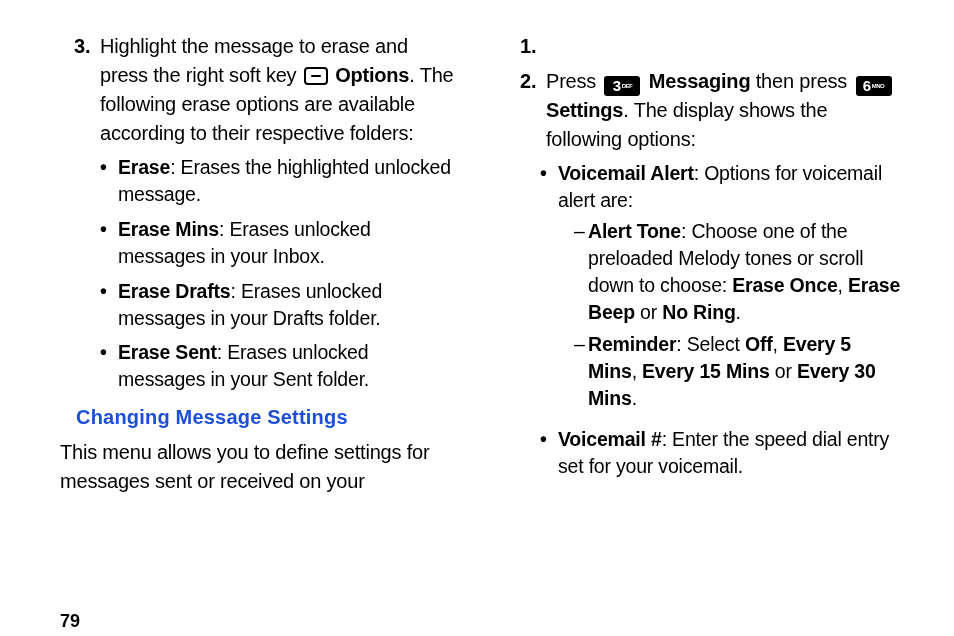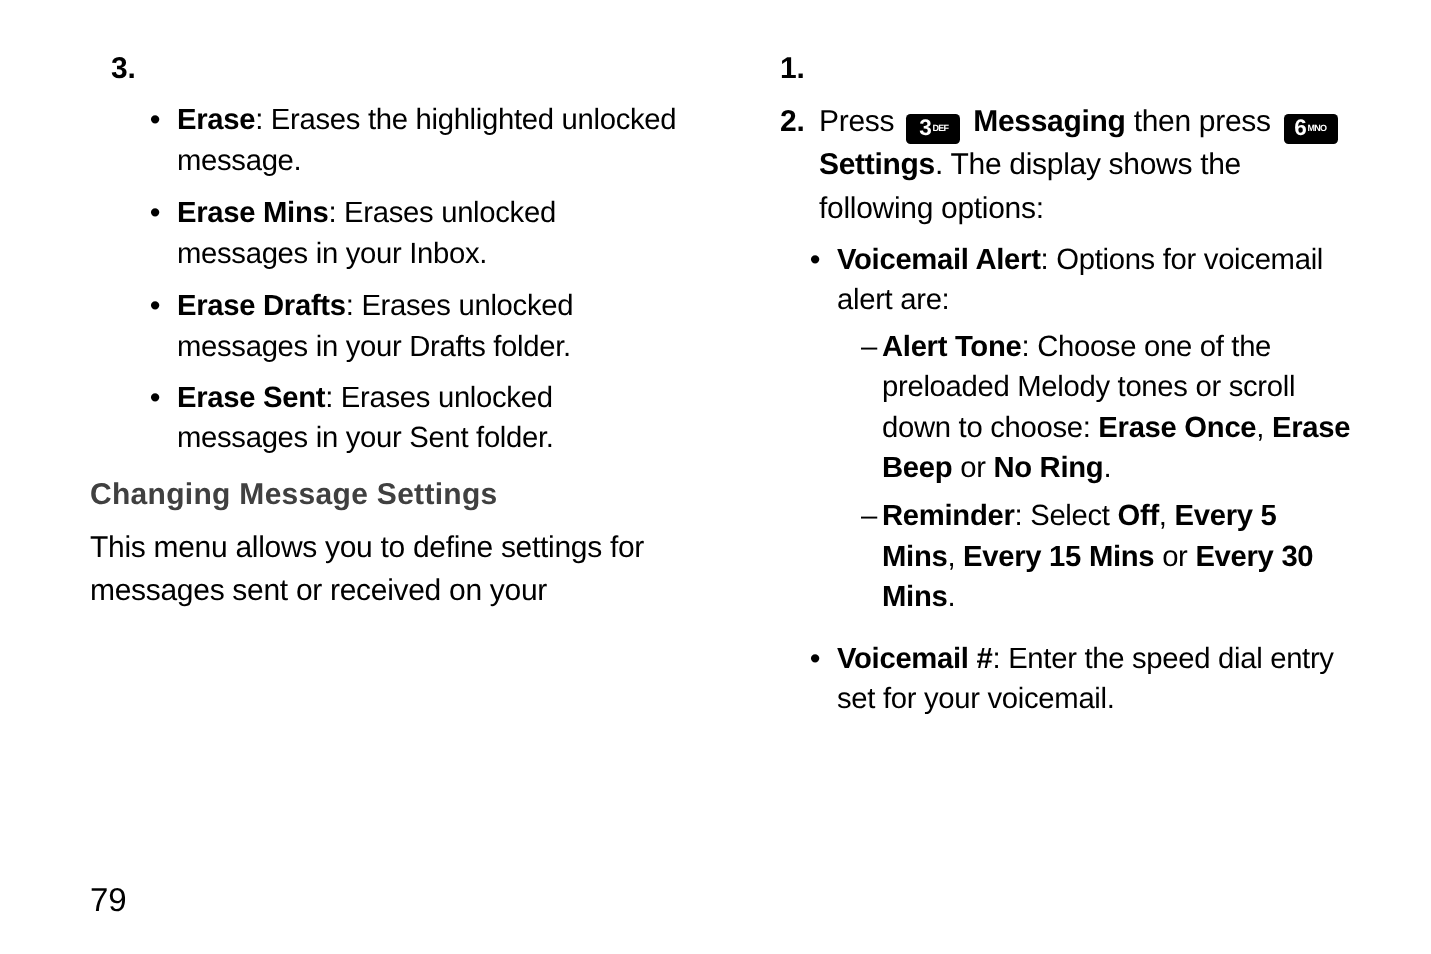--- a/index.html
+++ b/index.html
@@ -62,24 +62,24 @@
       display: flex;
       margin-bottom: 6px;
     }
     .dash-item .dash {
       width: 14px;
       flex-shrink: 0;
     }
     .dash-item .dbody { flex: 1; }
     .heading {
       font-family: Arial, sans-serif;
-      color: #404040;
+      color: #1d4ed8;
       font-weight: bold;
       font-size: 20px;
-      margin: 10px 0 6px 0;
+      margin: 10px 0 6px 16px;
       letter-spacing: 0.2px;
     }
     .plain { margin-bottom: 4px; }
     .b { font-weight: bold; }
     .softkey-icon {
       display: inline-block;
       width: 24px;
       height: 18px;
       border: 2px solid #000;
       border-radius: 4px;
@@ -109,33 +109,39 @@
       font-weight: bold;
       font-size: 12px;
       margin: 0 3px;
       letter-spacing: -0.5px;
       font-family: Arial, sans-serif;
     }
     .keypad-icon .digit { font-size: 15px; margin-right: 1px; }
     .keypad-icon .letters { font-size: 6px; line-height: 6px; }
     .page-num {
       position: absolute;
-      bottom: 23px;
+      bottom: 4px;
       left: 60px;
-      font-size: 22px;
+      font-size: 18px;
+      font-weight: bold;
     }
   </style>
 </head>
 <body>
 
 <div class="columns">
 
   <div class="col">
     <div class="num-item">
       <div class="num">3.</div>
+      <div class="body">
+        <span>Highlight the message to erase and press the right soft key </span>
+        <span class="softkey-icon"></span>
+        <span> </span><span class="b">Options</span><span>. The following erase options are available according to their respective folders:</span>
+      </div>
     </div>
     <div class="bullet-list">
       <div class="bullet-item">
         <div class="dot">•</div>
         <div class="bbody"><span class="b">Erase</span><span>: Erases the highlighted unlocked message.</span></div>
       </div>
       <div class="bullet-item">
         <div class="dot">•</div>
         <div class="bbody"><span class="b">Erase Mins</span><span>: Erases unlocked messages in your Inbox.</span></div>
       </div>

